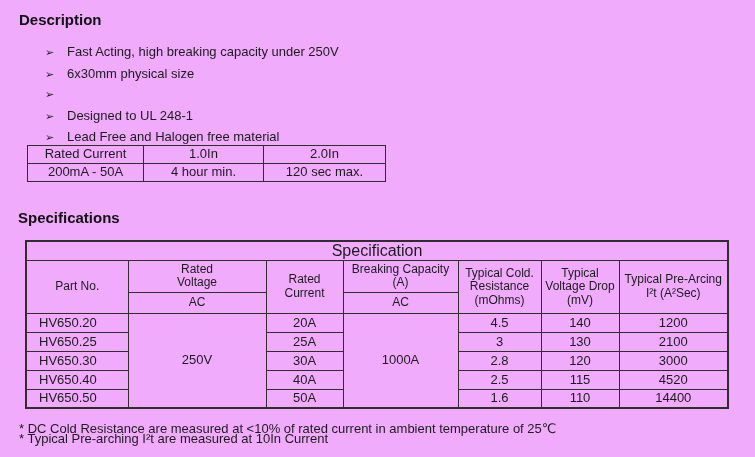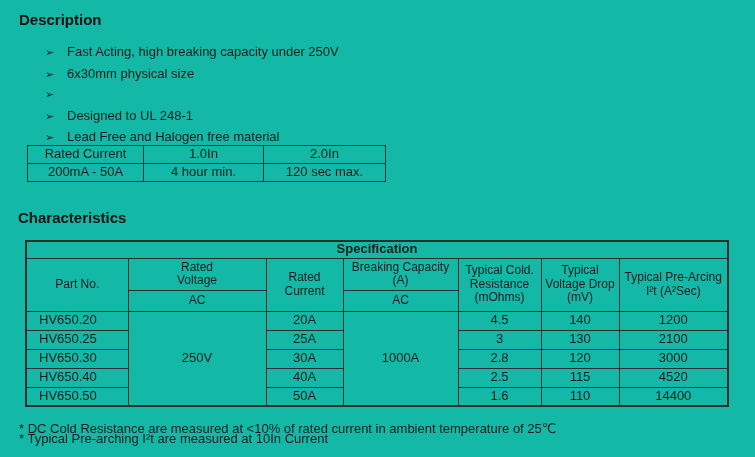--- a/index.html
+++ b/index.html
@@ -4,42 +4,42 @@
 <style>
   * { margin: 0; padding: 0; box-sizing: border-box; }
   html, body { background: #ffffff; }
   body {
     width: 755px; height: 457px;
     font-family: "Liberation Sans", "DejaVu Sans", sans-serif;
     color: #1c1c1c;
     position: relative;
     overflow: hidden;
   }
-  .page { position: absolute; inset: 0; background: #14b8a6; }
+  .page { position: absolute; inset: 0; background: #f0abfc; }
 
   .h1 { position: absolute; font-weight: bold; font-size: 15px; color: #111; }
   #desc-heading { left: 19px; top: 11px; }
   #spec-heading { left: 18px; top: 209px; }
 
   .bullets { position: absolute; left: 45px; top: 45px; list-style: none; }
   .bullet { display: flex; align-items: baseline; margin-bottom: 7.5px; font-size: 13px; line-height: 13px; }
   .marker { font-family: "DejaVu Sans", sans-serif; font-size: 11px; width: 22px; flex: 0 0 22px; color: #222; }
   .btext { white-space: nowrap; }
 
   table { border-collapse: collapse; table-layout: fixed; }
   td { border: 1px solid #2e2e2e; text-align: center; vertical-align: middle; overflow: hidden; }
 
   #elec-table { position: absolute; left: 27px; top: 145px; }
   #elec-table td { font-size: 13px; line-height: 1.1; padding: 0 2px; }
   #elec-table tr { height: 18px; }
 
   #spec-table { position: absolute; left: 25px; top: 240px; width: 702px; border: 2px solid #2e2e2e; }
   #spec-table td { font-size: 13px; line-height: 1.12; padding: 0 2px; }
   #spec-table .st-title { height: 17px; }
-  #spec-table .st-title td { font-weight: bold; font-size: 13px; }
+  #spec-table .st-title td { font-weight: normal; font-size: 16px; }
   #spec-table .st-h1 { height: 32px; }
   #spec-table .st-h2 { height: 21px; margin-top: 40px; }
   #spec-table .st-h1 td, #spec-table .st-h2 td { font-size: 12px; }
   #spec-table .ml { white-space: pre-line; }
   #spec-table .data-row { height: 19px; }
   #spec-table .part-cell { text-align: left; padding-left: 12px; }
 
   .footnote { position: absolute; left: 19px; font-size: 13px; color: #1c1c1c; white-space: nowrap; }
   #fn1 { top: 421px; }
   #fn2 { top: 431px; }
@@ -86,21 +86,21 @@
         <td>2.0In</td>
       </tr>
       <tr>
         <td>200mA - 50A</td>
         <td>4 hour min.</td>
         <td>120 sec max.</td>
       </tr>
     </tbody>
   </table>
 
-  <div class="h1" id="spec-heading">Characteristics</div>
+  <div class="h1" id="spec-heading">Specifications</div>
 
   <table id="spec-table">
     <colgroup>
       <col style="width:102px">
         <col style="width:138px">
         <col style="width:77px">
       <col style="width:115px">
         <col style="width:83px">
         <col style="width:78px">
         <col style="width:109px">

